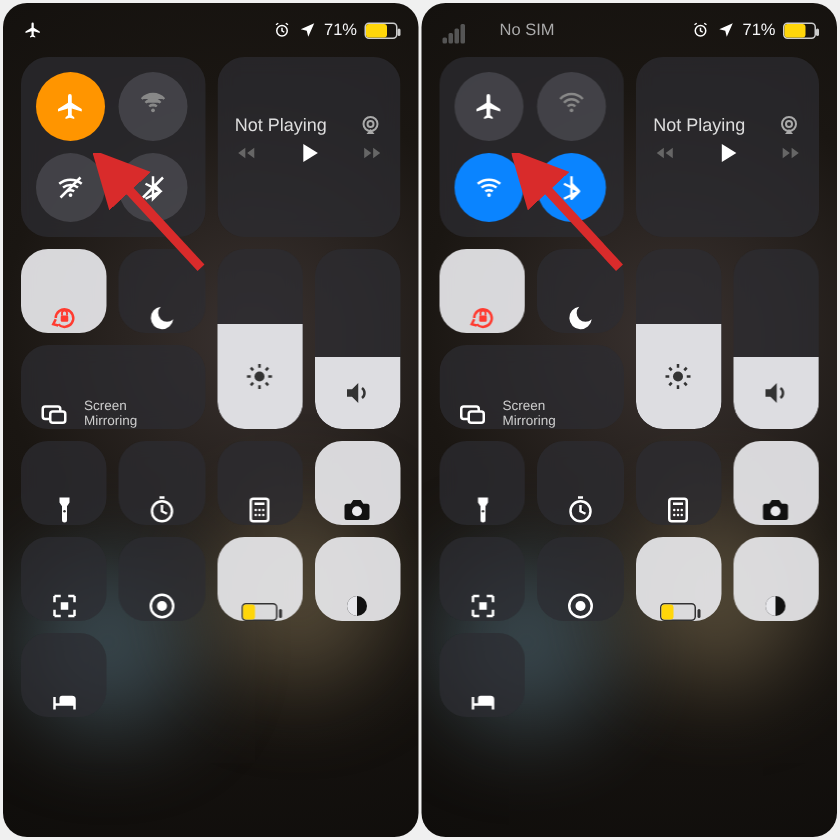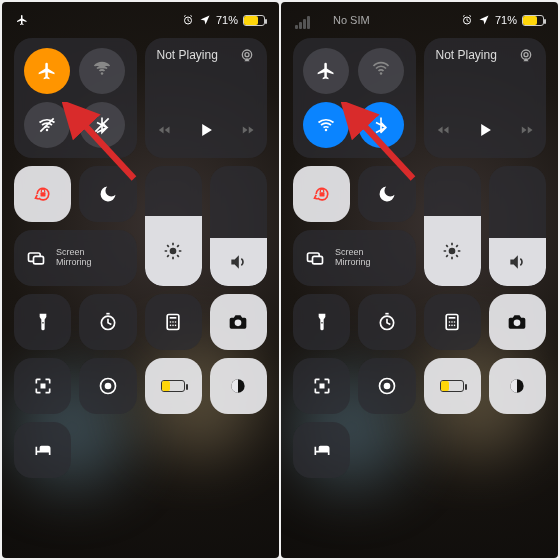--- a/index.html
+++ b/index.html
@@ -12,35 +12,35 @@
     --orange:#ff9500;
     --blue:#0a84ff;
     --red:#ff3b30;
     --yellow:#ffd60a;
     --accent:#34c759;
     --r:18px;
   }
   *{box-sizing:border-box;margin:0;padding:0;font-family:-apple-system,Helvetica,Arial,sans-serif}
   body{width:560px;height:560px;background:#f0f0f0;overflow:hidden}
   .stage{width:560px;height:560px;display:flex;gap:2px;background:#f0f0f0;padding:2px}
-  .phone{flex:1;background:radial-gradient(circle at 60% 40%,#3a3230 0%,#1a1612 45%,#0f0d0b 100%);position:relative;border-radius:4px;overflow:hidden;color:var(--txt)}
+  .phone{flex:1;background:radial-gradient(circle at 60% 40%,#3a3230 0%,#1a1612 45%,#0f0d0b 100%);position:relative;border-radius:16px;overflow:hidden;color:var(--txt)}
   .blurspot{position:absolute;filter:blur(30px);opacity:.5}
   .blurspot.b1{width:120px;height:120px;background:#5a7a8a;left:10px;bottom:70px;border-radius:50%}
   .blurspot.b2{width:120px;height:120px;background:#8a7a5a;right:20px;bottom:100px;border-radius:50%}
   .status{display:flex;justify-content:space-between;align-items:center;padding:10px 14px 4px;font-size:11px;height:30px}
   .status-left{display:flex;align-items:center;gap:20px;min-width:60px}
   .status-right{display:flex;align-items:center;gap:5px}
   .cc{position:relative;padding:6px 12px;display:grid;grid-template-columns:repeat(4,1fr);gap:8px}
-  .block{background:rgba(45,45,50,.72);border-radius:var(--r);display:flex;align-items:center;justify-content:center;position:relative;backdrop-filter:blur(6px)}
+  .block{background:rgba(45,45,50,.72);border-radius:var(--r);display:flex;align-items:flex-end;justify-content:center;position:relative;backdrop-filter:blur(6px)}
   .h1{grid-row:span 1;height:56px}
   .conn{grid-column:span 2;height:120px;padding:10px;display:grid;grid-template-columns:1fr 1fr;grid-template-rows:1fr 1fr;gap:8px}
   .circle{width:46px;height:46px;border-radius:50%;display:flex;align-items:center;justify-content:center;background:rgba(90,90,96,.55)}
   .circle.on-orange{background:var(--orange)}
   .circle.on-blue{background:var(--blue)}
-  .media{grid-column:span 2;height:120px;padding:10px 12px;flex-direction:column;align-items:stretch;justify-content:space-between}
+  .media{grid-column:span 2;height:120px;padding:10px 12px;flex-direction:column;align-items:stretch;justify-content:center}
   .media-head{display:flex;justify-content:space-between;align-items:flex-start}
   .media-title{font-size:12px;color:#ddd}
   .media-ctrl{display:flex;justify-content:center;align-items:center;gap:26px;padding-bottom:8px}
   .light{background:rgba(232,232,236,.92);color:#111}
   .slider{height:120px;flex-direction:column;overflow:hidden}
   .slider-fill{width:100%;background:rgba(232,232,236,.95);display:flex;align-items:center;justify-content:center;border-radius:0 0 var(--r) var(--r)}
   .slider-empty{width:100%;flex:1}
   .sm{grid-column:span 2;height:56px;justify-content:flex-start;padding:0 12px;gap:10px;font-size:10px;color:#ccc}
   .tiny{font-size:9px;line-height:1.1}
   .arrow{position:absolute;pointer-events:none;z-index:10}

